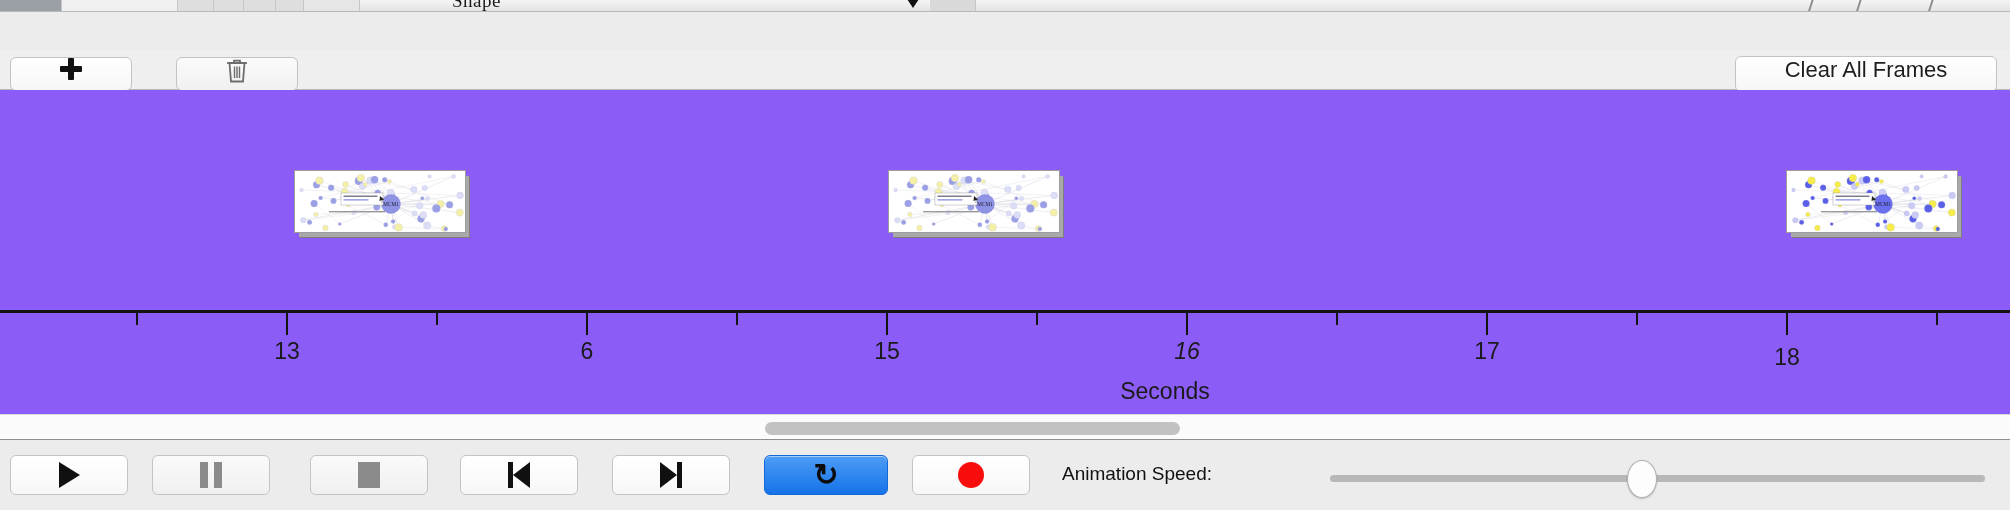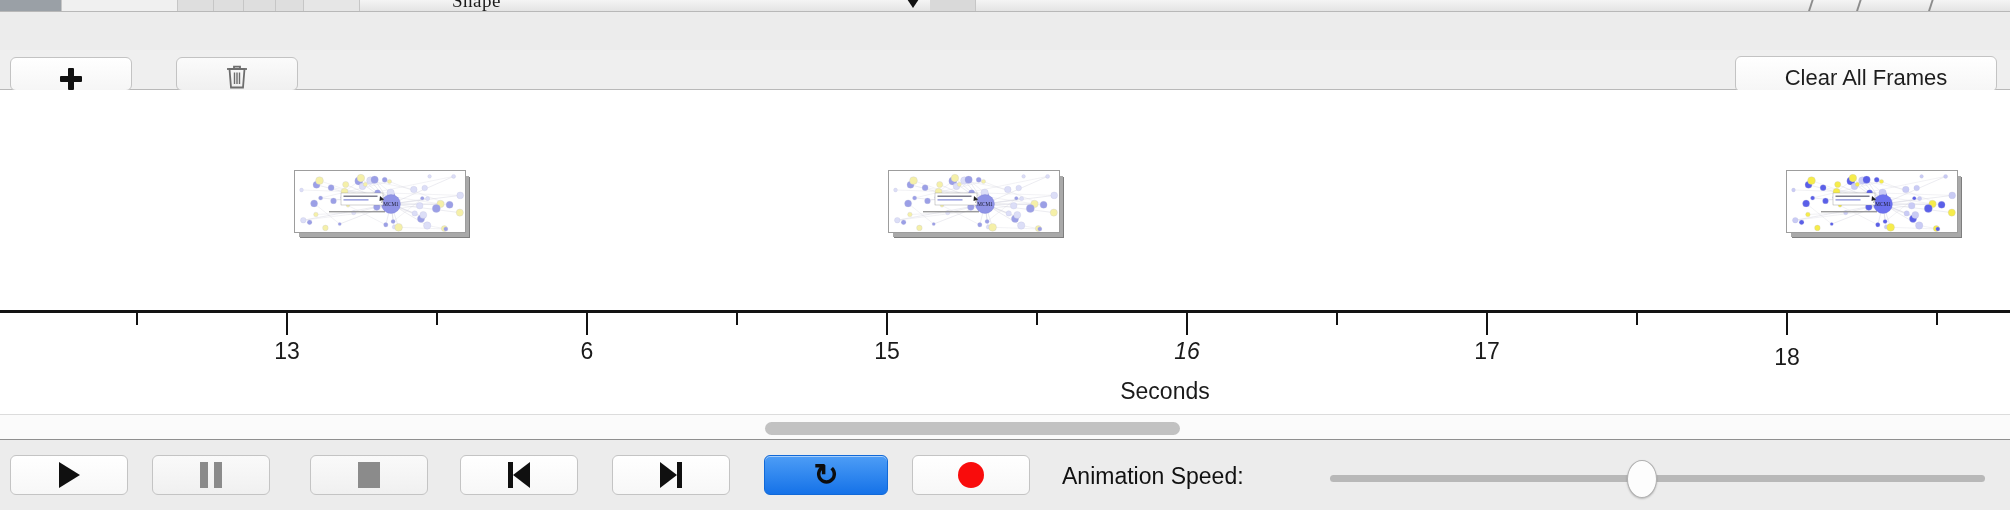--- a/index.html
+++ b/index.html
@@ -50,39 +50,39 @@
   }
 
   
   .toolbar {
     position: absolute; left: 0; top: 50px; width: 2010px; height: 40px;
     background: #efefef; border-bottom: 1px solid #b9b9b9;
   }
   .btn {
     position: absolute; border: 1px solid #c3c3c3; border-radius: 6px;
     background: linear-gradient(#ffffff, #f6f6f6);
-    display: flex; align-items: flex-end; justify-content: center;
+    display: flex; align-items: flex-start; justify-content: center;
     font-size: 21px; color: #1d1d1d; cursor: default;
   }
   .btn.flat { background: linear-gradient(#fbfbfb, #f0f0f0); }
   #add-frame-button    { left: 10px;  top: 7px; width: 122px; height: 34px; }
   #delete-frame-button { left: 176px; top: 7px; width: 122px; height: 34px; }
   #clear-all-button    { left: 1735px; top: 6px; width: 262px; height: 36px; font-size: 22px; }
 
   .plus-icon { position: relative; width: 22px; height: 22px; }
   .plus-icon::before, .plus-icon::after {
     content: ""; position: absolute; background: #111; border-radius: 1px;
   }
   .plus-icon::before { left: 0; top: 8px; width: 22px; height: 6px; }
   .plus-icon::after  { top: 0; left: 8px; width: 6px; height: 22px; }
 
   
   .timeline {
     position: absolute; left: 0; top: 90px; width: 2010px; height: 324px;
-    background: #ffffff; overflow: hidden;
+    background: #8b5cf6; overflow: hidden;
   }
   .axis-line {
     position: absolute; left: 0; top: 220px; width: 2010px; height: 3px; background: #131313;
   }
   .tick { position: absolute; top: 223px; width: 2px; background: #131313; }
   .tick.major { height: 22px; }
   .tick.minor { height: 12px; }
   .tick-label {
     position: absolute; top: 248px; font-size: 23px; color: #1a1a1a;
     transform: translateX(-50%); white-space: nowrap;
@@ -146,21 +146,21 @@
   .ic-prev::after  { content:""; position:absolute; left:7px; top:0; width:0; height:0;
                      border-top:13px solid transparent; border-bottom:13px solid transparent; border-right:17px solid #101010; }
   .ic-next::before { content:""; position:absolute; right:2px; top:0; width:5px; height:26px; background:#101010; }
   .ic-next::after  { content:""; position:absolute; right:7px; top:0; width:0; height:0;
                      border-top:13px solid transparent; border-bottom:13px solid transparent; border-left:17px solid #101010; }
   .ic-loop { font-size: 30px; line-height: 1; color: #0d0d0d; font-weight: bold; }
   .ic-record { width: 26px; height: 26px; border-radius: 50%; background: #f90c0c; }
 
   .speed-label {
     position: absolute; left: 1062px; top: 22px;
-    font-size: 23px; color: #111;
+    font-size: 19px; color: #111;
   }
   .slider { position: absolute; left: 1330px; top: 32px; width: 655px; height: 10px; }
   .slider-track { position: absolute; left: 0; top: 2px; width: 655px; height: 7px; border-radius: 4px; background: #b8b8b8; }
   .slider-thumb {
     position: absolute; left: 297px; top: -13px; width: 30px; height: 38px;
     border-radius: 50%; background: #fdfdfd; border: 1px solid #b0b0b0;
     box-shadow: 0 1px 2px rgba(0,0,0,.22);
   }
 </style>
 </head>

